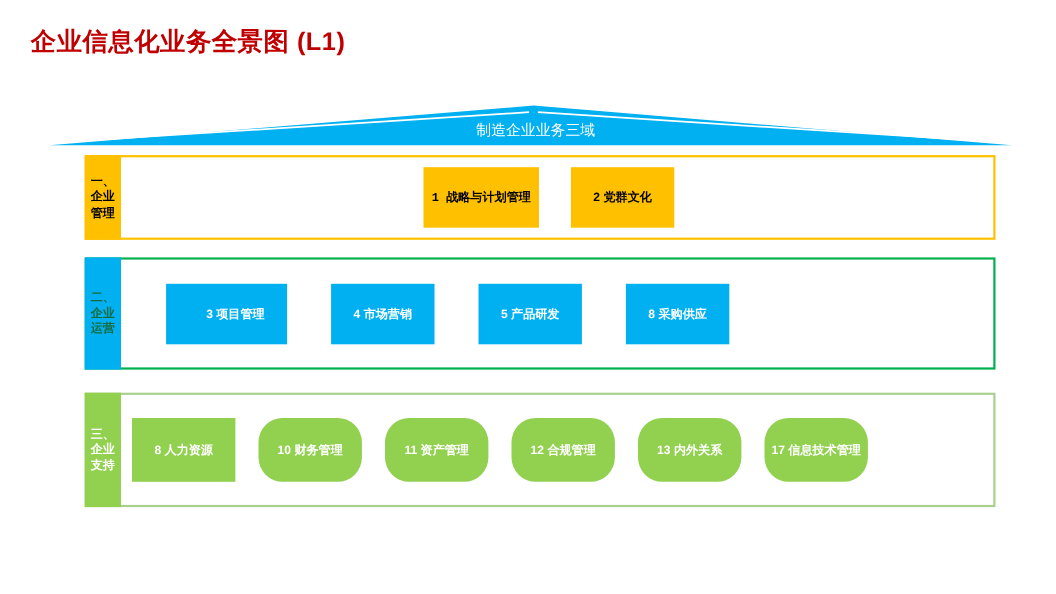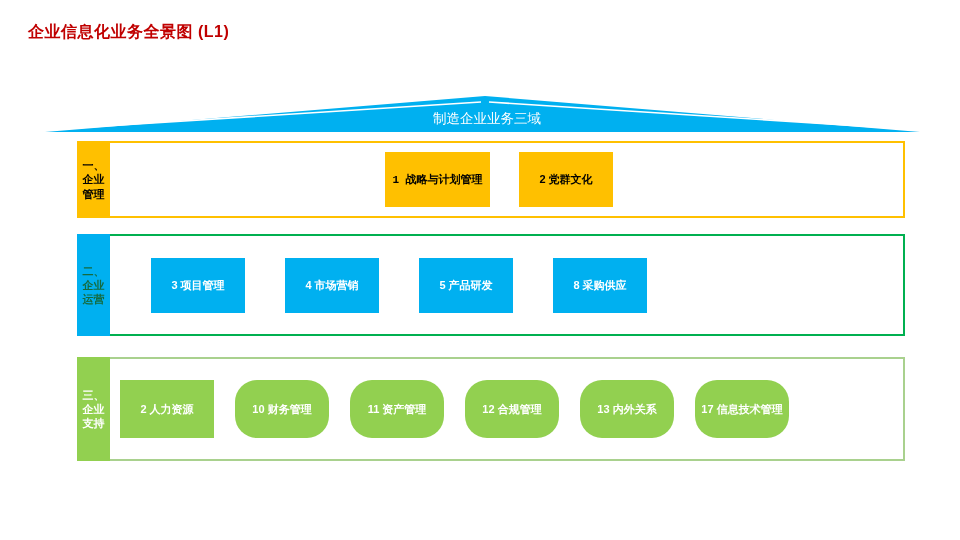--- a/index.html
+++ b/index.html
@@ -8,21 +8,21 @@
     width: 960px;
     height: 540px;
     background: #ffffff;
     overflow: hidden;
     font-family: "Liberation Sans", "DejaVu Sans", sans-serif;
   }
   .page-title {
     position: absolute;
     left: 28px;
     top: 22px;
-    font-size: 16px;
+    font-size: 23px;
     font-weight: bold;
     color: #C00000;
     letter-spacing: 0.5px;
   }
   .roof-svg { position: absolute; left: 0; top: 92px; }
   .roof-text {
     fill: #ffffff;
     font-size: 13.5px;
     font-family: "Liberation Sans", "DejaVu Sans", sans-serif;
   }
@@ -69,21 +69,21 @@
     white-space: nowrap;
     text-align: center;
   }
   .band-1 .biz-box { background: #FFC000; color: #000000; }
   .band-2 .biz-box { background: #00B0F0; color: #ffffff; }
   .band-3 .biz-box { background: #92D050; color: #ffffff; height: 58px; }
   
   .b1-first { margin-left: 273px; width: 105px; font-family: Liberation Mono, monospace; }
   .b1-gap   { margin-left: 29px; }
   
-  .b2-first { margin-left: 39px; }
+  .b2-first { margin-left: 39px; padding-left: 16px; }
   .b2-gap   { margin-left: 40px; }
   
   .b3-first { margin-left: 8px; }
   .b3-gap   { margin-left: 21px; border-radius: 22px; }
 </style>
 </head>
 <body>
 
 <div class="stage">
 
@@ -122,21 +122,21 @@
     </div>
   </div>
 
   <div class="band band-3">
     <div class="band-label">
       <span>三、</span>
       <span>企业</span>
       <span>支持</span>
     </div>
     <div class="band-row">
-      <div class="biz-box b3-first">2 人力资源</div>
+      <div class="biz-box b3-first">8 人力资源</div>
       <div class="biz-box b3-gap">10 财务管理</div>
       <div class="biz-box b3-gap">11 资产管理</div>
       <div class="biz-box b3-gap">12 合规管理</div>
       <div class="biz-box b3-gap">13 内外关系</div>
       <div class="biz-box b3-gap">17 信息技术管理</div>
     </div>
   </div>
 
 </div>
 

